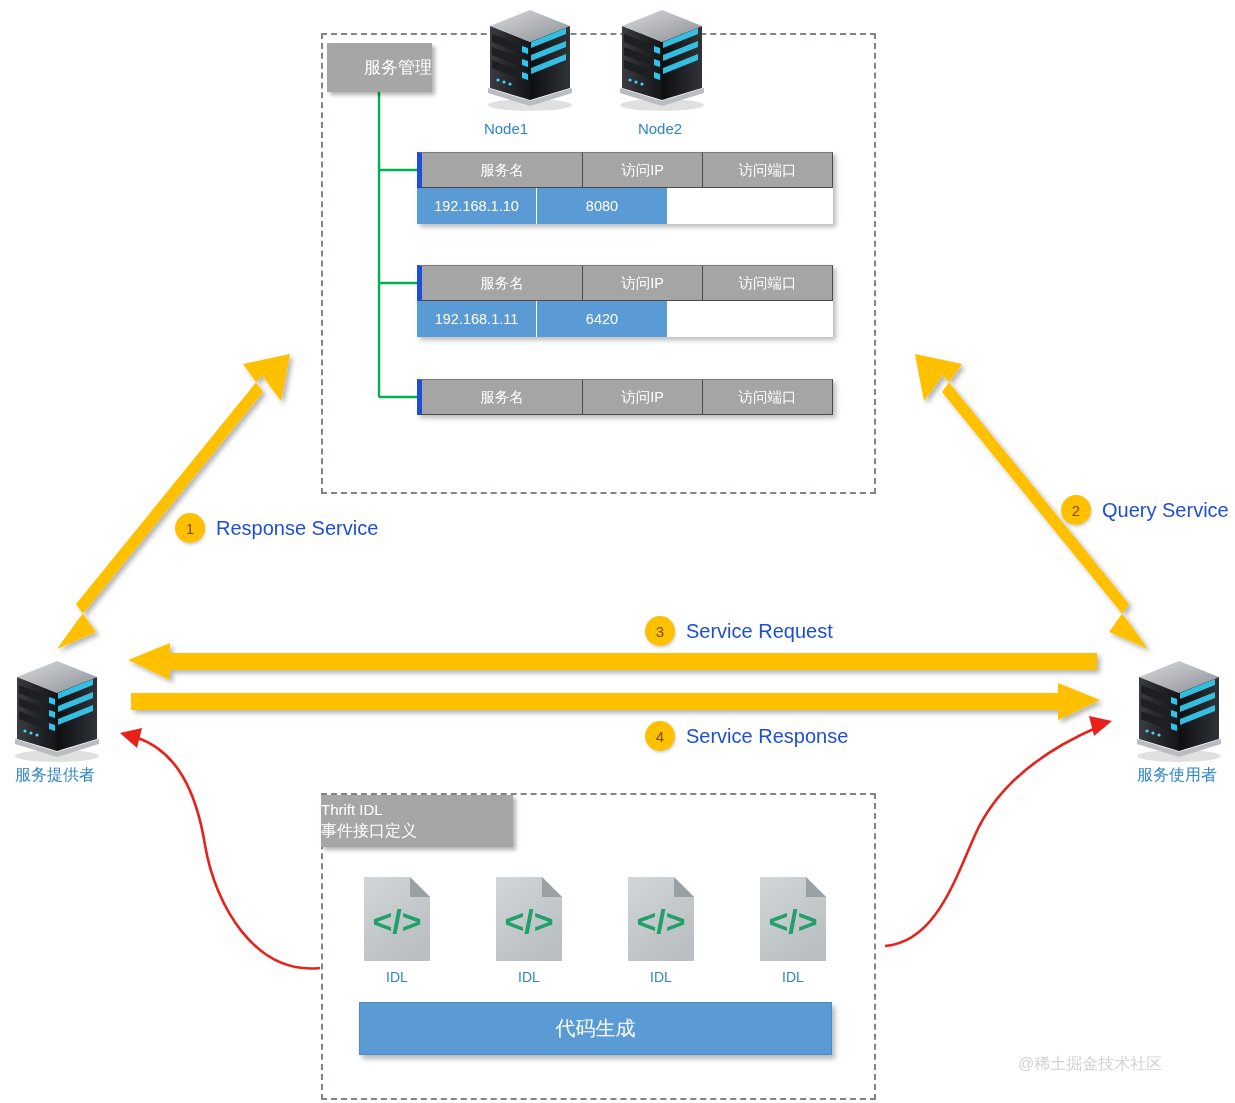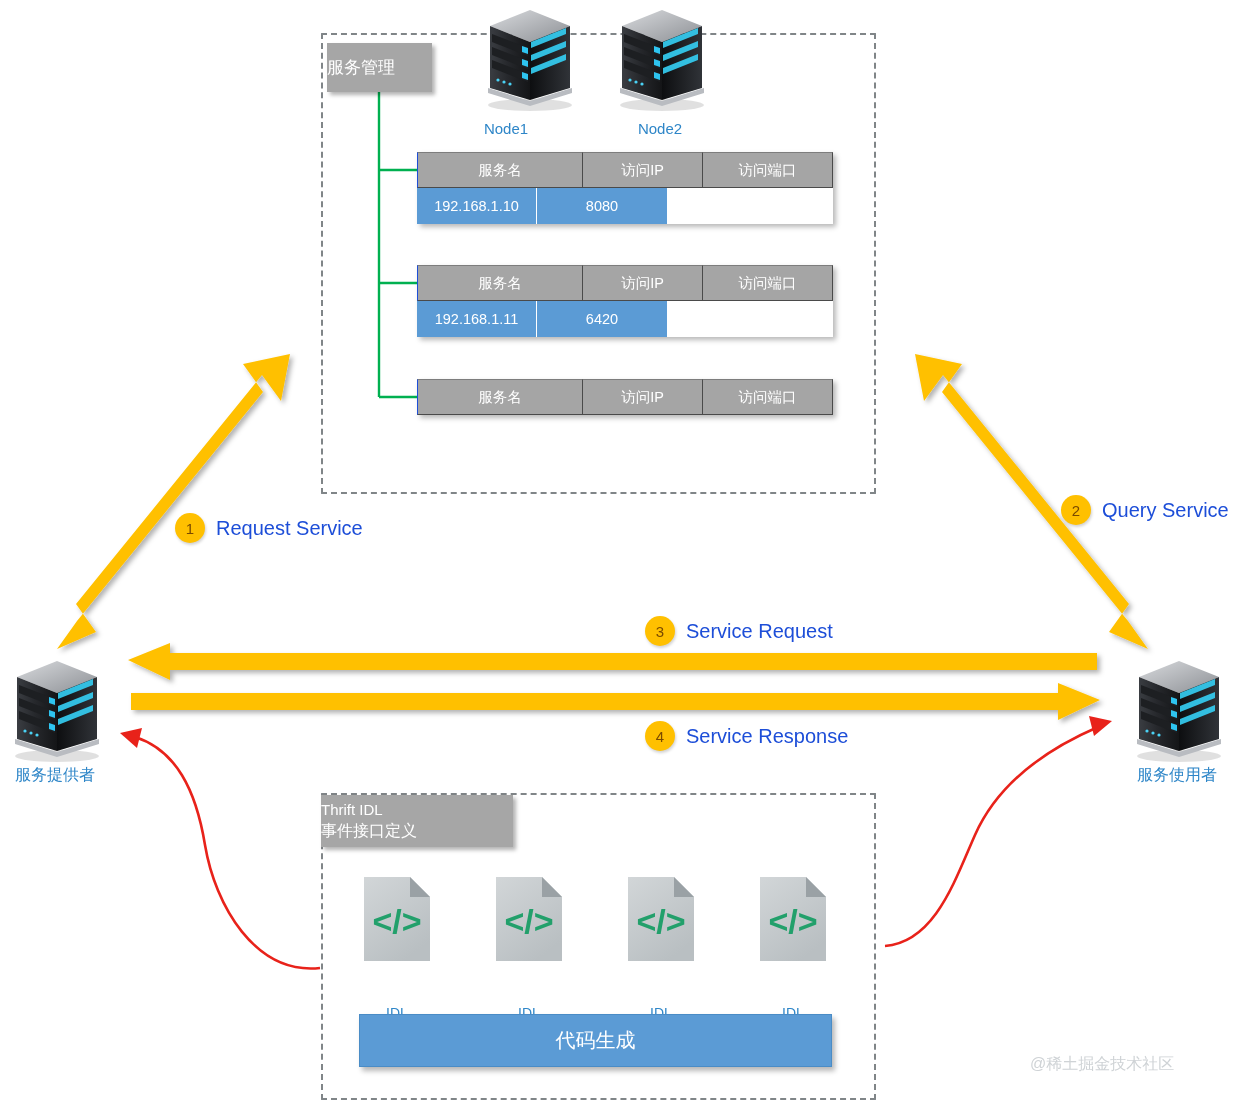--- a/index.html
+++ b/index.html
@@ -14,34 +14,34 @@
   .dashed-box{
     position:absolute;border:2px dashed #808588;border-radius:1px;background:transparent;
   }
 
   
   .grey-box{
     position:absolute;background:#a6a6a6;color:#ffffff;
     box-shadow:3px 3px 4px rgba(0,0,0,.30);
     display:flex;align-items:center;
   }
-  .grey-box.center{justify-content:flex-start;}
+  .grey-box.center{justify-content:flex-end;}
   .grey-box.left{justify-content:flex-start;padding-left:0;}
   .grey-box .l1{line-height:1.35;}
 
   
   .reg-table{
     position:absolute;box-shadow:3px 3px 5px rgba(0,0,0,.28);
   }
   .reg-table .row{display:flex;}
   .reg-table .hrow .cell{
     background:#a5a5a5;color:#ffffff;border-right:1px solid #4a4a4a;
     border-bottom:1px solid #4a4a4a;border-top:1px solid #7d7d7d;
   }
-  .reg-table .hrow .cell:first-child{border-left:1px solid #1d4ed8;}
+  .reg-table .hrow .cell:first-child{border-left:5px solid #1d4ed8;}
   .reg-table .drow .cell{
     background:#5b9bd5;color:#ffffff;border-right:1px solid #ffffff;
   }
   .reg-table .drow .cell:last-child{border-right:none;}
   .reg-table .cell{
     height:36px;display:flex;align-items:center;justify-content:center;
     font-size:14.5px;box-sizing:border-box;
   }
   .c-name{width:166px;}
   .c-ip{width:120px;}
@@ -60,34 +60,34 @@
   .step .badge{
     width:30px;height:30px;border-radius:50%;background:#FFC000;color:#7a4a00;
     display:flex;align-items:center;justify-content:center;font-size:15px;
     box-shadow:1px 2px 3px rgba(0,0,0,.18);
   }
   .step .txt{margin-left:11px;color:#1d4ed8;font-size:20px;}
 
   
   .idl-icon{position:absolute;width:70px;height:88px;}
   .idl-cap{
-    position:absolute;width:70px;text-align:center;color:#2e86c8;font-size:14px;margin-top:36px;
+    position:absolute;width:70px;text-align:center;color:#2e86c8;font-size:14px;
   }
 
   
   .codegen{
     position:absolute;background:#5b9bd5;color:#ffffff;
     display:flex;align-items:center;justify-content:center;
     font-size:20px;box-shadow:3px 4px 5px rgba(0,0,0,.28);
-    border:1px solid #4a8cc6;box-sizing:border-box;margin-top:12px;
+    border:1px solid #4a8cc6;box-sizing:border-box;
   }
 
   
   .watermark{
-    position:absolute;color:#cfd3d6;font-size:16px;white-space:nowrap;margin-left:12px;
+    position:absolute;color:#cfd3d6;font-size:16px;white-space:nowrap;
   }
   svg{overflow:visible;}
 </style>
 </head>
 <body>
 
 <div class="dashed-box" style="left:321px;top:33px;width:551px;height:457px;"></div>
 <div class="dashed-box" style="left:321px;top:793px;width:551px;height:303px;"></div>
 
 <svg class="abs" style="left:0;top:0;width:1235px;height:1103px;pointer-events:none;">
@@ -241,21 +241,21 @@
   </g>
 
   <g>
     <path d="M885,946 C935,942 955,880 975,835 C996,788 1040,752 1098,727" fill="none" stroke="#E8221A" stroke-width="2.6"></path>
     <polygon points="1112,721 1094,736 1089,716" fill="#E8221A"></polygon>
   </g>
 </svg>
 
 <div class="step" style="left:175px;top:513px;">
   <span class="badge">1</span>
-  <span class="txt">Request Service</span>
+  <span class="txt">Response Service</span>
 </div>
 <div class="step" style="left:1061px;top:495px;">
   <span class="badge">2</span>
   <span class="txt">Query Service</span>
 </div>
 <div class="step" style="left:645px;top:616px;">
   <span class="badge">3</span>
   <span class="txt">Service Request</span>
 </div>
 <div class="step" style="left:645px;top:721px;">

